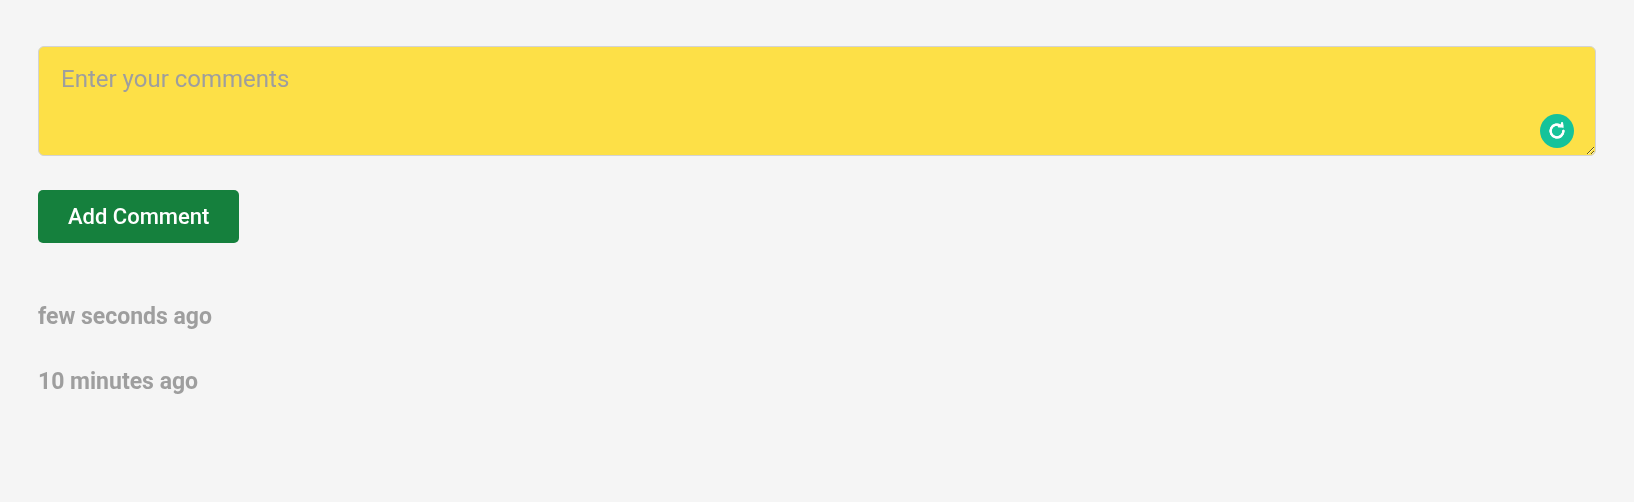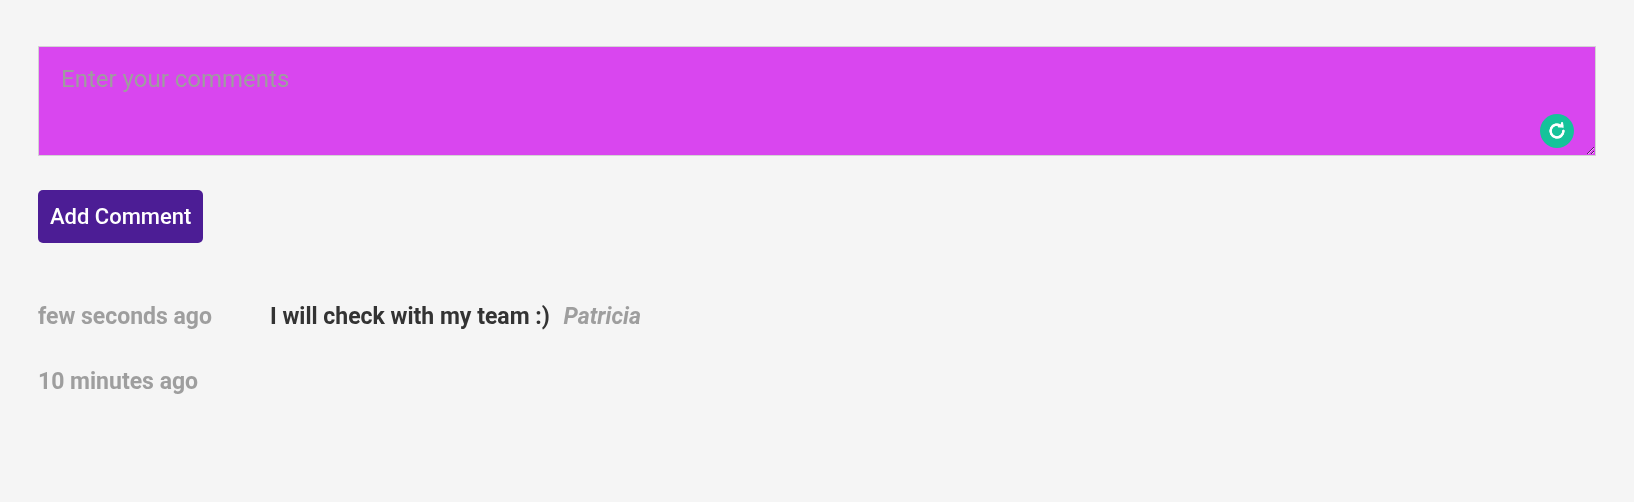--- a/index.html
+++ b/index.html
@@ -18,24 +18,24 @@
       position: relative;
       margin-bottom: 30px;
     }
     .comment-textarea {
       width: 100%;
       height: 110px;
       padding: 18px 22px;
       font-size: 24px;
       font-family: inherit;
       border: 1px solid #d3d3d3;
-      border-radius: 0;
+      border-radius: 6px;
       resize: both;
       color: #333;
-      background: #d946ef;
+      background: #fde047;
       outline: none;
     }
     .comment-textarea::placeholder {
       color: #9e9e9e;
     }
     .grammarly-icon {
       position: absolute;
       bottom: 12px;
       right: 22px;
       width: 34px;
@@ -44,25 +44,25 @@
       border-radius: 50%;
       display: flex;
       align-items: center;
       justify-content: center;
     }
     .grammarly-icon svg {
       width: 22px;
       height: 22px;
     }
     .add-comment-btn {
-      background: #4c1d95;
+      background: #15803d;
       color: #fff;
       border: none;
       border-radius: 5px;
-      padding: 14px 12px;
+      padding: 14px 30px;
       font-size: 22px;
       font-weight: 500;
       cursor: pointer;
       font-family: inherit;
     }
     .comments-list {
       margin-top: 60px;
       font-weight: bold;
     }
     .comment-row {
@@ -101,24 +101,20 @@
       <path d="M14 7 L17.5 7 L17.5 3.5" stroke-width="2.5"></path>
     </svg>
   </div>
 </div>
 
 <button class="add-comment-btn">Add Comment</button>
 
 <div class="comments-list">
   <div class="comment-row">
     <div class="comment-time">few seconds ago</div>
-    <div>
-      <span class="comment-text">I will check with my team :)</span>
-      <span class="comment-author">Patricia</span>
-    </div>
   </div>
   <div class="comment-row">
     <div class="comment-time">10 minutes ago</div>
   </div>
 </div>
 
 
 
 
 </body></html>

